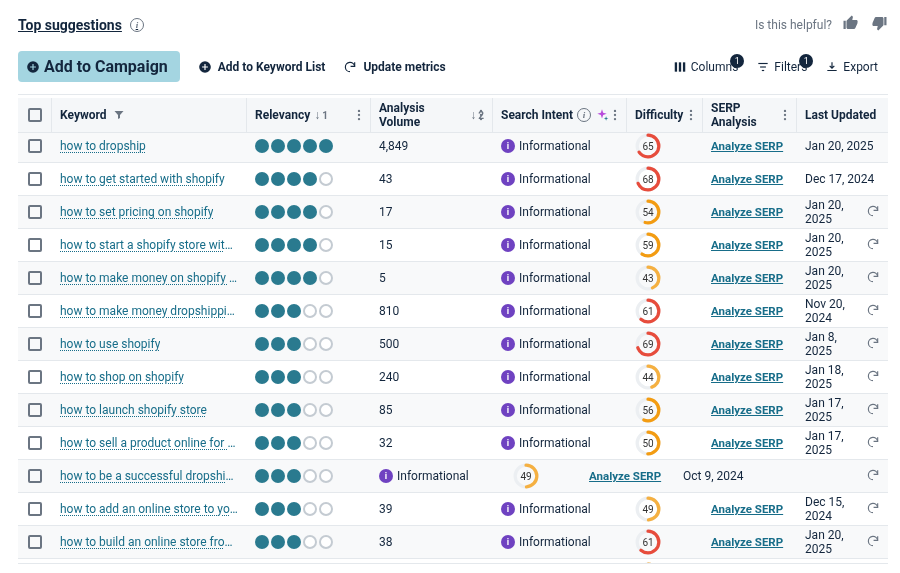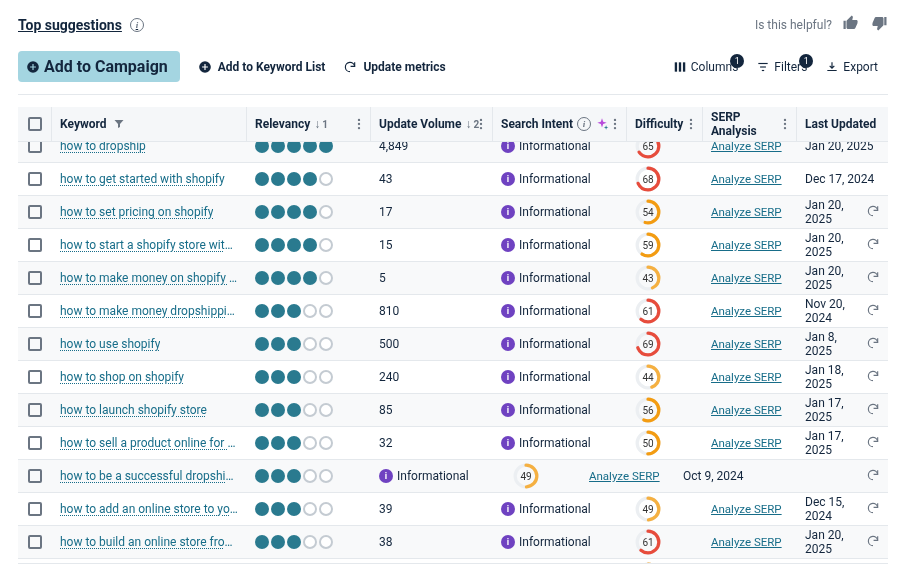--- a/index.html
+++ b/index.html
@@ -13,39 +13,39 @@
 .btn-primary { background: #a4d5e1; color: #13263d; font-weight: 700; border-radius: 4px; padding: 6px 12px 6px 8px; display: inline-flex; align-items: center; gap: 4px; font-size: 16px; cursor: pointer; }
 .btn-primary svg { width: 14px; height: 14px; }
 .tb-link { display: inline-flex; align-items: center; gap: 6px; color: #13263d; font-weight: 700; font-size: 12px; cursor: pointer; }
 .tb-link svg { width: 14px; height: 14px; }
 .toolbar-right { display: flex; align-items: center; gap: 18px; margin-right: 10px; }
 .badge { position: absolute; top: -6px; right: -6px; background: #13263d; color: #fff; border-radius: 50%; width: 14px; height: 14px; font-size: 9px; display: flex; align-items: center; justify-content: center; }
 .tb-right-item { position: relative; display: inline-flex; align-items: center; gap: 4px; color: #13263d; cursor: pointer; font-size: 12px; }
 .tb-right-item svg { width: 14px; height: 14px; }
 .table-wrap { position: relative; border-top: 1px solid #e4e8ec; border-bottom: 1px solid #e4e8ec; height: 470px; overflow-y: auto; }
 .table { display: block; }
-.head-row { display: flex; background: #f5f7f9; border-bottom: 1px solid #e4e8ec; position: sticky; top: 12px; z-index: 2; height: 35px; align-items: stretch; }
+.head-row { display: flex; background: #f5f7f9; border-bottom: 1px solid #e4e8ec; position: sticky; top: 3px; z-index: 2; height: 35px; align-items: stretch; }
 .th { display: flex; align-items: center; padding: 0 8px; font-weight: 700; font-size: 12px; color: #13263d; position: relative; border-right: 1px solid #e4e8ec; }
 .th:last-child { border-right: none; }
 .th .kebab { position: absolute; right: 4px; top: 50%; transform: translateY(-50%); cursor: pointer; width: 14px; height: 14px; }
 .th .sort { font-size: 12px; color: #6b7582; display: inline-flex; align-items: center; gap: 2px; margin-left: 4px; }
 .row { display: flex; height: 33px; align-items: center; border-bottom: 1px solid #e4e8ec; }
 .row:nth-child(odd) { background: #f8f9fa; }
 .row:nth-child(even) { background: #fff; }
 .td { display: flex; align-items: center; padding: 0 8px; font-size: 12px; color: #13263d; }
 .col-check { width: 34px; justify-content: center; }
 .col-keyword { width: 195px; }
 .col-relevancy { width: 124px; }
 .col-volume { width: 122px; }
 .col-intent { width: 134px; }
 .col-difficulty { width: 76px; }
 .col-serp { width: 94px; }
 .col-updated { width: 92px; flex: 1; justify-content: space-between; }
 .kw-link { color: #176d89; text-decoration: underline dotted; text-underline-offset: 2px; cursor: pointer; white-space: nowrap; overflow: hidden; text-overflow: ellipsis; }
-.serp-link { color: #176d89; text-decoration: underline; font-weight: 400; font-size: 11.5px; cursor: pointer; }
+.serp-link { color: #176d89; text-decoration: underline; font-weight: 700; font-size: 11.5px; cursor: pointer; }
 .dots { display: flex; gap: 2px; }
 .dot { width: 14px; height: 14px; border-radius: 50%; background: #2a7a8f; }
 .dot.empty { background: #fff; border: 2px solid #c4cbd2; }
 .intent-pill { display: inline-flex; align-items: center; gap: 4px; }
 .intent-badge { width: 14px; height: 14px; border-radius: 50%; background: #6f42c1; color: #fff; font-size: 9px; display: flex; align-items: center; justify-content: center; font-weight: 700; }
 .diff-ring { width: 26px; height: 26px; position: relative; }
 .diff-ring svg { width: 26px; height: 26px; transform: rotate(-90deg); }
 .diff-ring .num { position: absolute; inset: 0; display: flex; align-items: center; justify-content: center; font-size: 10px; color: #333; }
 .refresh-icon { color: #6b7582; cursor: pointer; }
 .refresh-icon svg { width: 14px; height: 14px; }
@@ -141,21 +141,21 @@
       <div class="th col-relevancy">
         <span>Relevancy</span>
         <span class="sort">↓<sup>1</sup></span>
         <svg class="kebab" viewBox="0 0 24 24" fill="#6b7582">
             <circle cx="12" cy="5" r="2"></circle>
             <circle cx="12" cy="12" r="2"></circle>
             <circle cx="12" cy="19" r="2"></circle>
           </svg>
       </div>
       <div class="th col-volume">
-        <span>Update Volume</span>
+        <span>Analysis Volume</span>
         <span class="sort">↓<sup>2</sup></span>
         <svg class="kebab" viewBox="0 0 24 24" fill="#6b7582">
             <circle cx="12" cy="5" r="2"></circle>
             <circle cx="12" cy="12" r="2"></circle>
             <circle cx="12" cy="19" r="2"></circle>
           </svg>
       </div>
       <div class="th col-intent">
         <span>Search Intent</span>
         <span class="info-icon" style="margin-left:4px">i</span>

